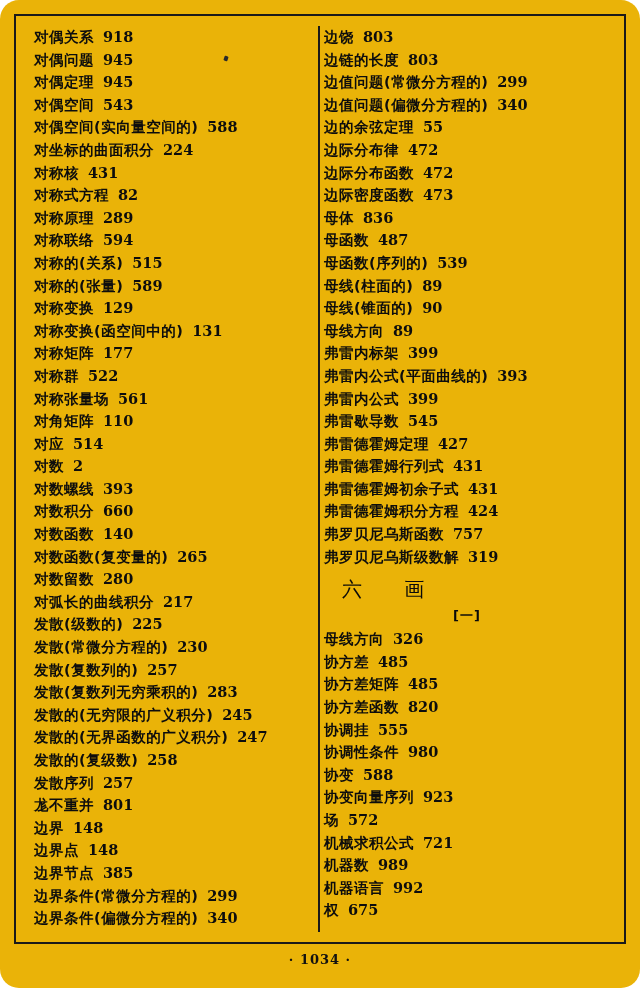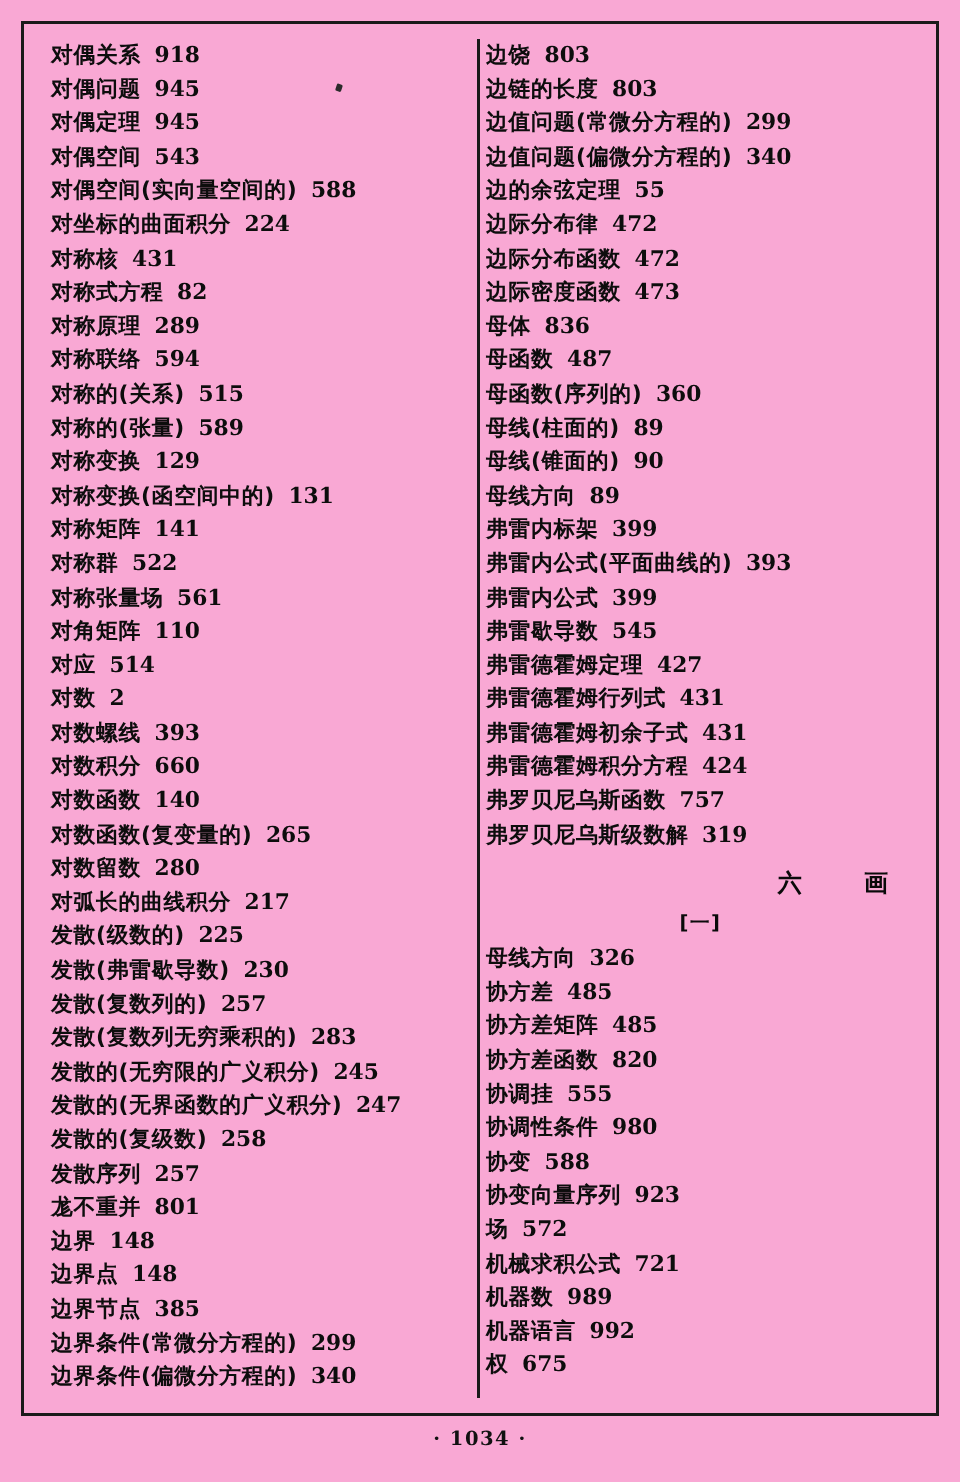--- a/index.html
+++ b/index.html
@@ -14,21 +14,22 @@
     color: #0a0a0a;
     position: relative;
     overflow: hidden;
   }
   .page {
     position: absolute;
     left: 0; top: 0;
     width: 640px;
     height: 988px;
     box-sizing: border-box;
-    background: #f9a8d4;
+    background: #eab308;
+    border-radius: 19px;
   }
   .page-frame {
     position: absolute;
     left: 14px;
     top: 14px;
     width: 612px;
     height: 930px;
     border: 2px solid #1a1a1a;
     box-sizing: border-box;
   }
@@ -68,23 +69,23 @@
   .entry .term {
     letter-spacing: 0.5px;
   }
   .entry .pg {
     margin-left: 9px;
     font-family: "DejaVu Serif", "Liberation Serif", serif;
     font-weight: 700;
     letter-spacing: 0;
   }
   .section-head {
-    text-align: right;
-    font-size: 16px;
-    font-weight: 700;
+    text-align: left;
+    font-size: 20px;
+    font-weight: 400;
     line-height: 30px;
     letter-spacing: 18px;
     padding-left: 18px;
     margin-top: 6px;
   }
   .sub-head {
     text-align: center;
     font-size: 13px;
     font-weight: 700;
     line-height: 24px;
@@ -129,34 +130,34 @@
       <div class="entry"><span class="term">对偶空间(实向量空间的)</span><span class="pg">588</span></div>
       <div class="entry"><span class="term">对坐标的曲面积分</span><span class="pg">224</span></div>
       <div class="entry"><span class="term">对称核</span><span class="pg">431</span></div>
       <div class="entry"><span class="term">对称式方程</span><span class="pg">82</span></div>
       <div class="entry"><span class="term">对称原理</span><span class="pg">289</span></div>
       <div class="entry"><span class="term">对称联络</span><span class="pg">594</span></div>
       <div class="entry"><span class="term">对称的(关系)</span><span class="pg">515</span></div>
       <div class="entry"><span class="term">对称的(张量)</span><span class="pg">589</span></div>
       <div class="entry"><span class="term">对称变换</span><span class="pg">129</span></div>
       <div class="entry"><span class="term">对称变换(函空间中的)</span><span class="pg">131</span></div>
-      <div class="entry"><span class="term">对称矩阵</span><span class="pg">141</span></div>
+      <div class="entry"><span class="term">对称矩阵</span><span class="pg">177</span></div>
       <div class="entry"><span class="term">对称群</span><span class="pg">522</span></div>
       <div class="entry"><span class="term">对称张量场</span><span class="pg">561</span></div>
       <div class="entry"><span class="term">对角矩阵</span><span class="pg">110</span></div>
       <div class="entry"><span class="term">对应</span><span class="pg">514</span></div>
       <div class="entry"><span class="term">对数</span><span class="pg">2</span></div>
       <div class="entry"><span class="term">对数螺线</span><span class="pg">393</span></div>
       <div class="entry"><span class="term">对数积分</span><span class="pg">660</span></div>
       <div class="entry"><span class="term">对数函数</span><span class="pg">140</span></div>
       <div class="entry"><span class="term">对数函数(复变量的)</span><span class="pg">265</span></div>
       <div class="entry"><span class="term">对数留数</span><span class="pg">280</span></div>
       <div class="entry"><span class="term">对弧长的曲线积分</span><span class="pg">217</span></div>
       <div class="entry"><span class="term">发散(级数的)</span><span class="pg">225</span></div>
-      <div class="entry"><span class="term">发散(弗雷歇导数)</span><span class="pg">230</span></div>
+      <div class="entry"><span class="term">发散(常微分方程的)</span><span class="pg">230</span></div>
       <div class="entry"><span class="term">发散(复数列的)</span><span class="pg">257</span></div>
       <div class="entry"><span class="term">发散(复数列无穷乘积的)</span><span class="pg">283</span></div>
       <div class="entry"><span class="term">发散的(无穷限的广义积分)</span><span class="pg">245</span></div>
       <div class="entry"><span class="term">发散的(无界函数的广义积分)</span><span class="pg">247</span></div>
       <div class="entry"><span class="term">发散的(复级数)</span><span class="pg">258</span></div>
       <div class="entry"><span class="term">发散序列</span><span class="pg">257</span></div>
       <div class="entry"><span class="term">尨不重并</span><span class="pg">801</span></div>
       <div class="entry"><span class="term">边界</span><span class="pg">148</span></div>
       <div class="entry"><span class="term">边界点</span><span class="pg">148</span></div>
       <div class="entry"><span class="term">边界节点</span><span class="pg">385</span></div>
@@ -168,21 +169,21 @@
       <div class="entry"><span class="term">边饶</span><span class="pg">803</span></div>
       <div class="entry"><span class="term">边链的长度</span><span class="pg">803</span></div>
       <div class="entry"><span class="term">边值问题(常微分方程的)</span><span class="pg">299</span></div>
       <div class="entry"><span class="term">边值问题(偏微分方程的)</span><span class="pg">340</span></div>
       <div class="entry"><span class="term">边的余弦定理</span><span class="pg">55</span></div>
       <div class="entry"><span class="term">边际分布律</span><span class="pg">472</span></div>
       <div class="entry"><span class="term">边际分布函数</span><span class="pg">472</span></div>
       <div class="entry"><span class="term">边际密度函数</span><span class="pg">473</span></div>
       <div class="entry"><span class="term">母体</span><span class="pg">836</span></div>
       <div class="entry"><span class="term">母函数</span><span class="pg">487</span></div>
-      <div class="entry"><span class="term">母函数(序列的)</span><span class="pg">360</span></div>
+      <div class="entry"><span class="term">母函数(序列的)</span><span class="pg">539</span></div>
       <div class="entry"><span class="term">母线(柱面的)</span><span class="pg">89</span></div>
       <div class="entry"><span class="term">母线(锥面的)</span><span class="pg">90</span></div>
       <div class="entry"><span class="term">母线方向</span><span class="pg">89</span></div>
       <div class="entry"><span class="term">弗雷内标架</span><span class="pg">399</span></div>
       <div class="entry"><span class="term">弗雷内公式(平面曲线的)</span><span class="pg">393</span></div>
       <div class="entry"><span class="term">弗雷内公式</span><span class="pg">399</span></div>
       <div class="entry"><span class="term">弗雷歇导数</span><span class="pg">545</span></div>
       <div class="entry"><span class="term">弗雷德霍姆定理</span><span class="pg">427</span></div>
       <div class="entry"><span class="term">弗雷德霍姆行列式</span><span class="pg">431</span></div>
       <div class="entry"><span class="term">弗雷德霍姆初余子式</span><span class="pg">431</span></div>

